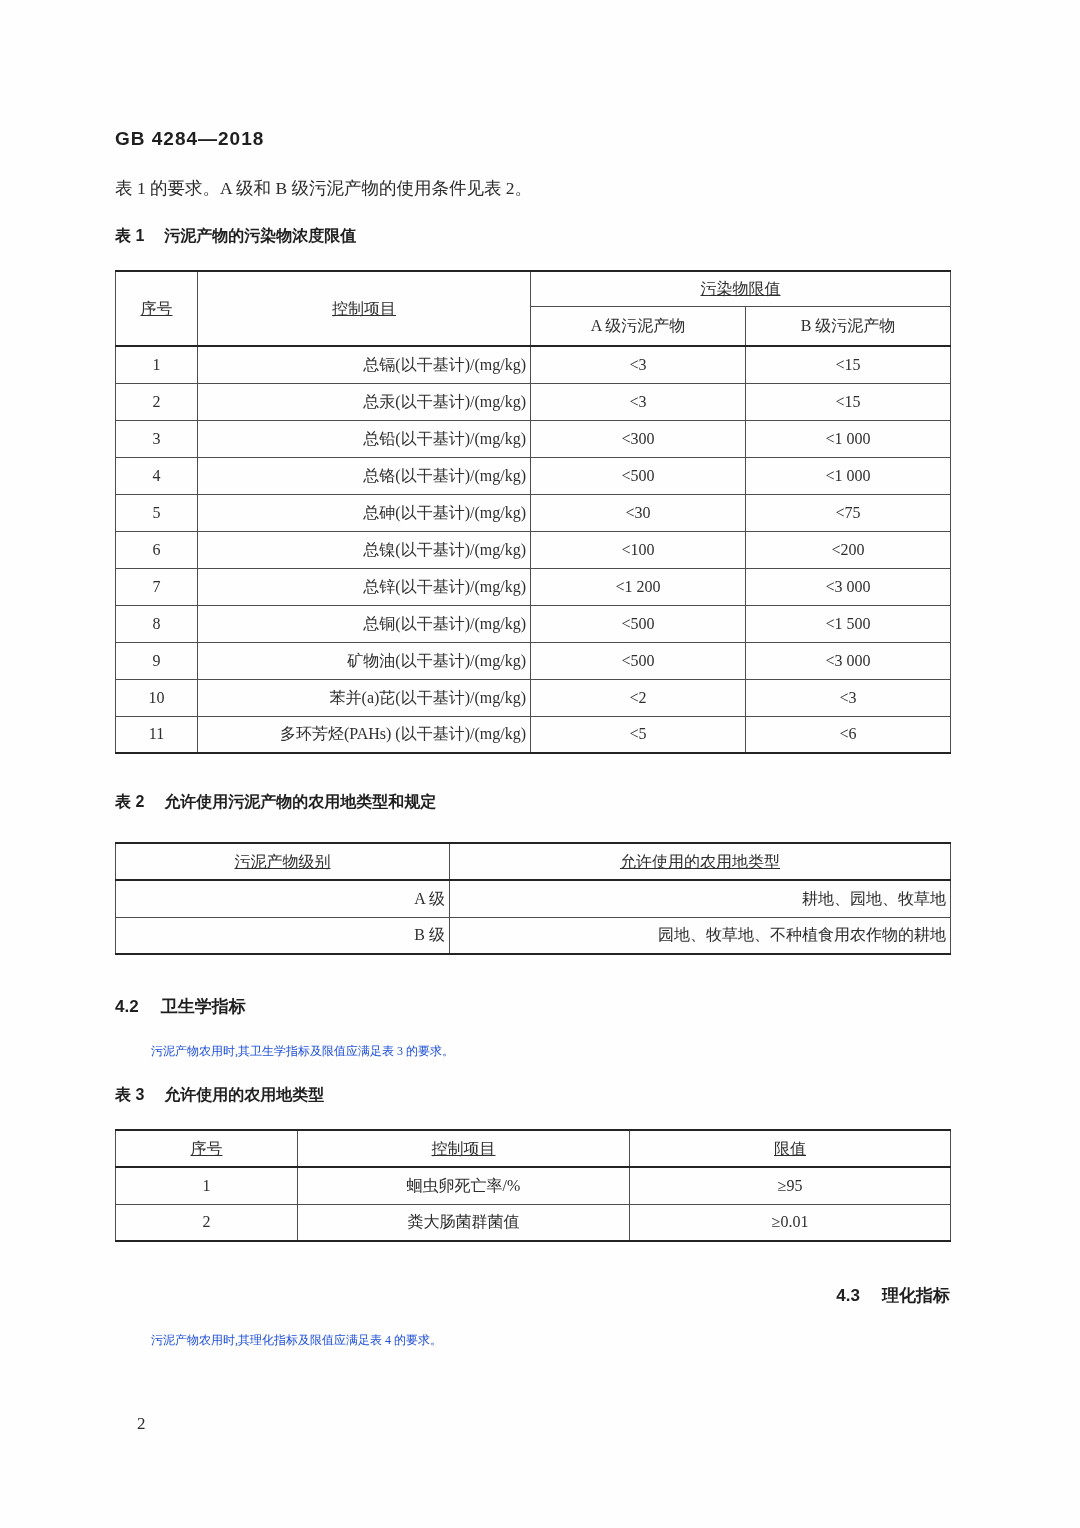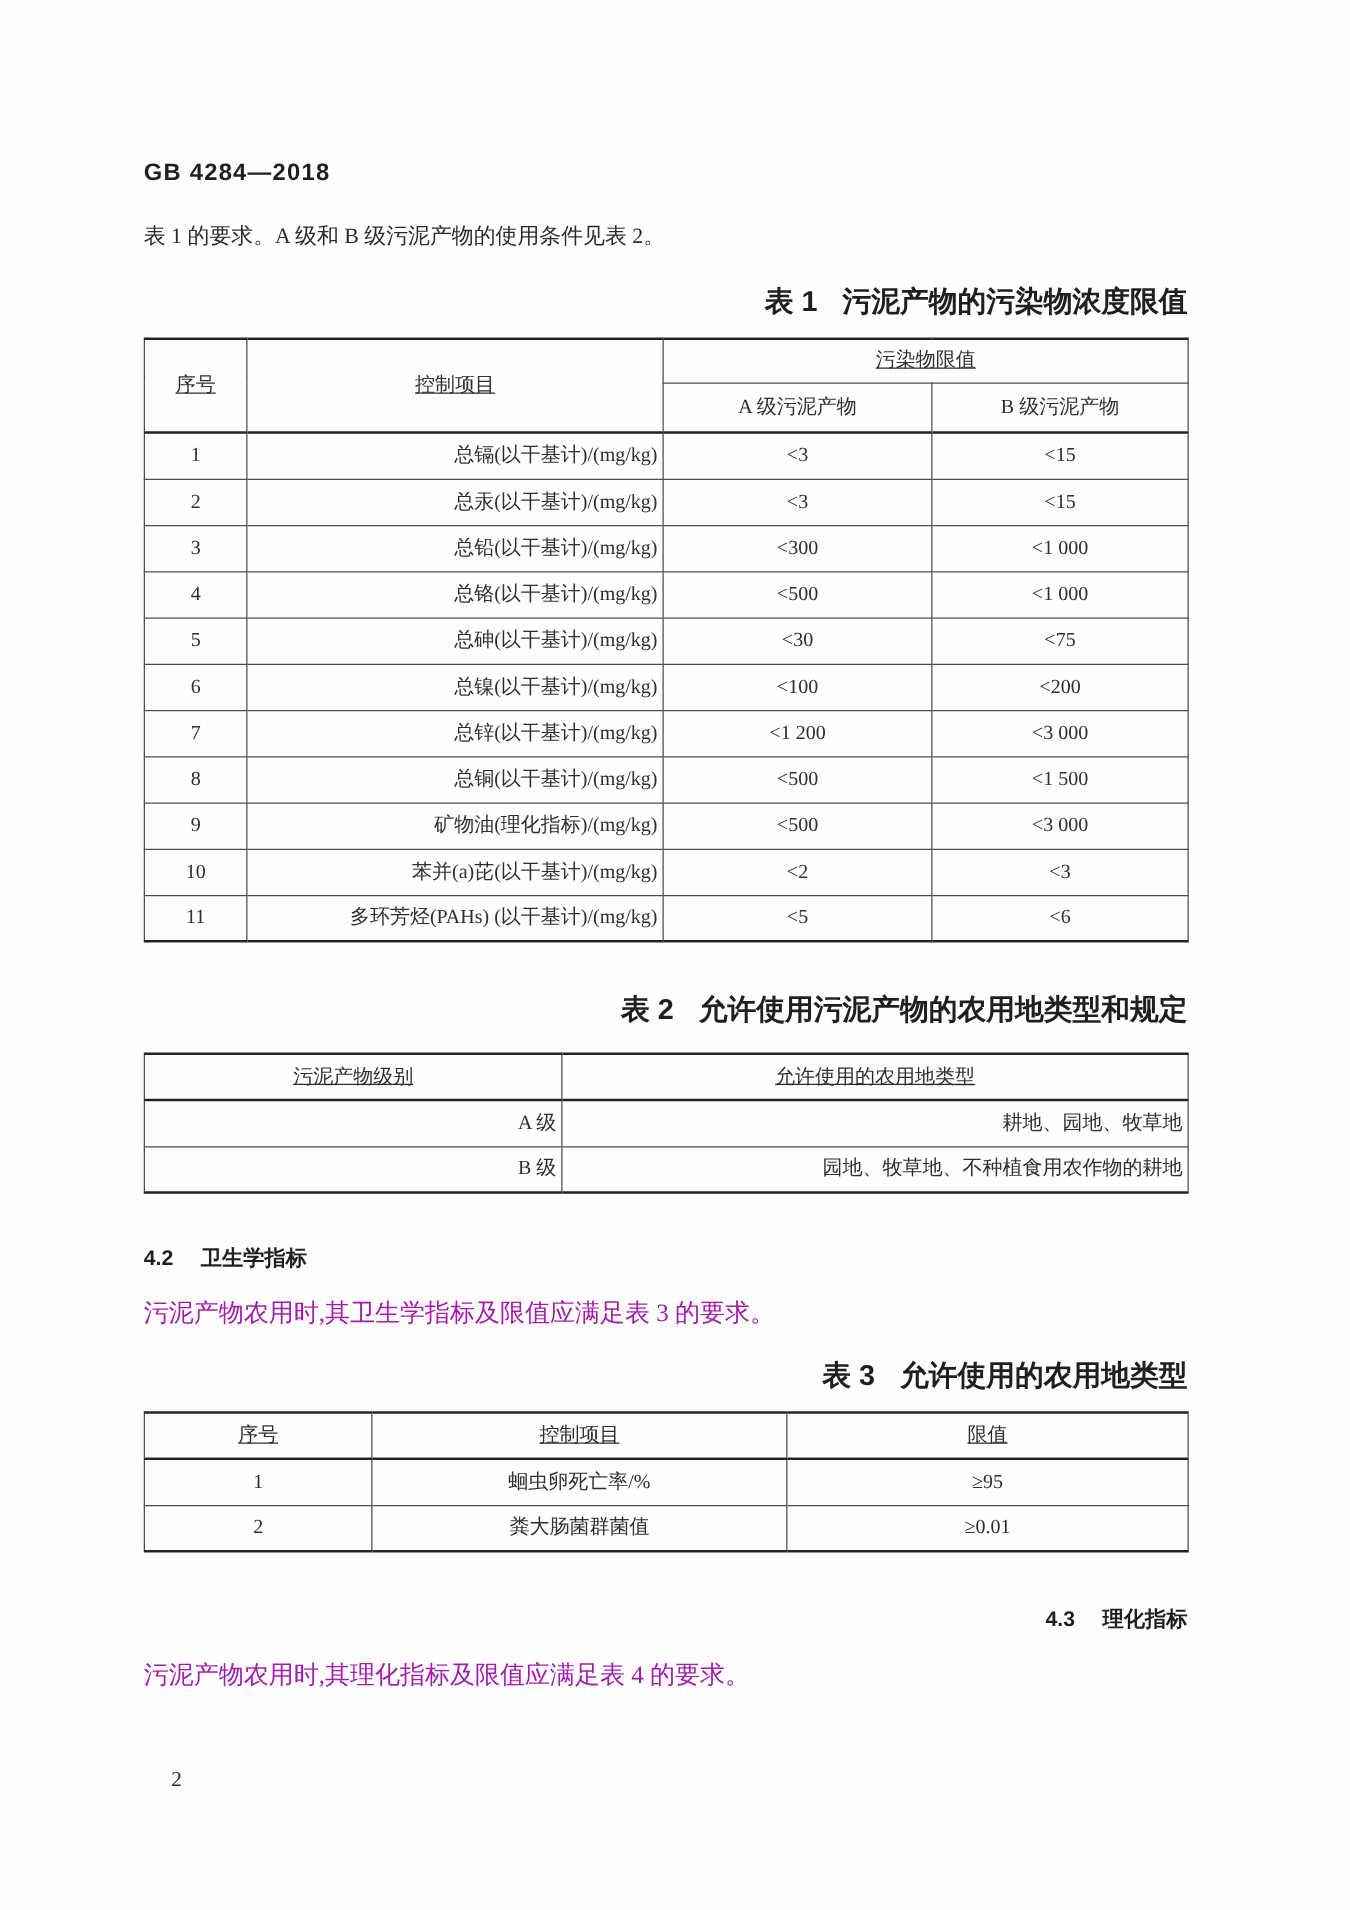--- a/index.html
+++ b/index.html
@@ -28,24 +28,24 @@
   }
   .intro {
     margin-top: 26px;
     font-size: 17.5px;
     line-height: 24px;
     color: #2b2b2b;
   }
   .tbl-caption {
     margin-top: 26px;
     height: 24px;
-    text-align: right;
+    text-align: left;
     font-family: "Liberation Sans", "DejaVu Sans", sans-serif;
     font-weight: 700;
-    font-size: 23px;
+    font-size: 16px;
     color: #1f1f1f;
   }
   .tbl-caption .cap-label { margin-right: 20px; }
   table {
     border-collapse: collapse;
     width: 835px;
     table-layout: fixed;
   }
   #table1 { margin-top: 20px; }
   #table2 { margin-top: 26px; }
@@ -73,23 +73,24 @@
     font-weight: 700;
     font-size: 17px;
     color: #1f1f1f;
     height: 24px;
   }
   .section-heading .sec-num { margin-right: 22px; margin-top: 23px; }
   #sec42 { margin-top: 40px; }
   #sec43 { margin-top: 42px; text-align: right; }
   .section-body {
     margin-top: 20px;
-    font-size: 20px;
+    margin-left: 36px;
+    font-size: 12px;
     line-height: 24px;
-    color: #a21caf;
+    color: #1d4ed8;
   }
   .page-number {
     margin-top: 62px;
     margin-left: 22px;
     font-size: 17px;
     color: #2b2b2b;
   }
 </style>
 </head>
 <body>
@@ -166,21 +167,21 @@
         <td>&lt;3 000</td>
       </tr>
       <tr>
         <td>8</td>
         <td class="left">总铜(以干基计)/(mg/kg)</td>
         <td>&lt;500</td>
         <td>&lt;1 500</td>
       </tr>
       <tr>
         <td>9</td>
-        <td class="left">矿物油(理化指标)/(mg/kg)</td>
+        <td class="left">矿物油(以干基计)/(mg/kg)</td>
         <td>&lt;500</td>
         <td>&lt;3 000</td>
       </tr>
       <tr>
         <td>10</td>
         <td class="left">苯并(a)芘(以干基计)/(mg/kg)</td>
         <td>&lt;2</td>
         <td>&lt;3</td>
       </tr>
       <tr>

